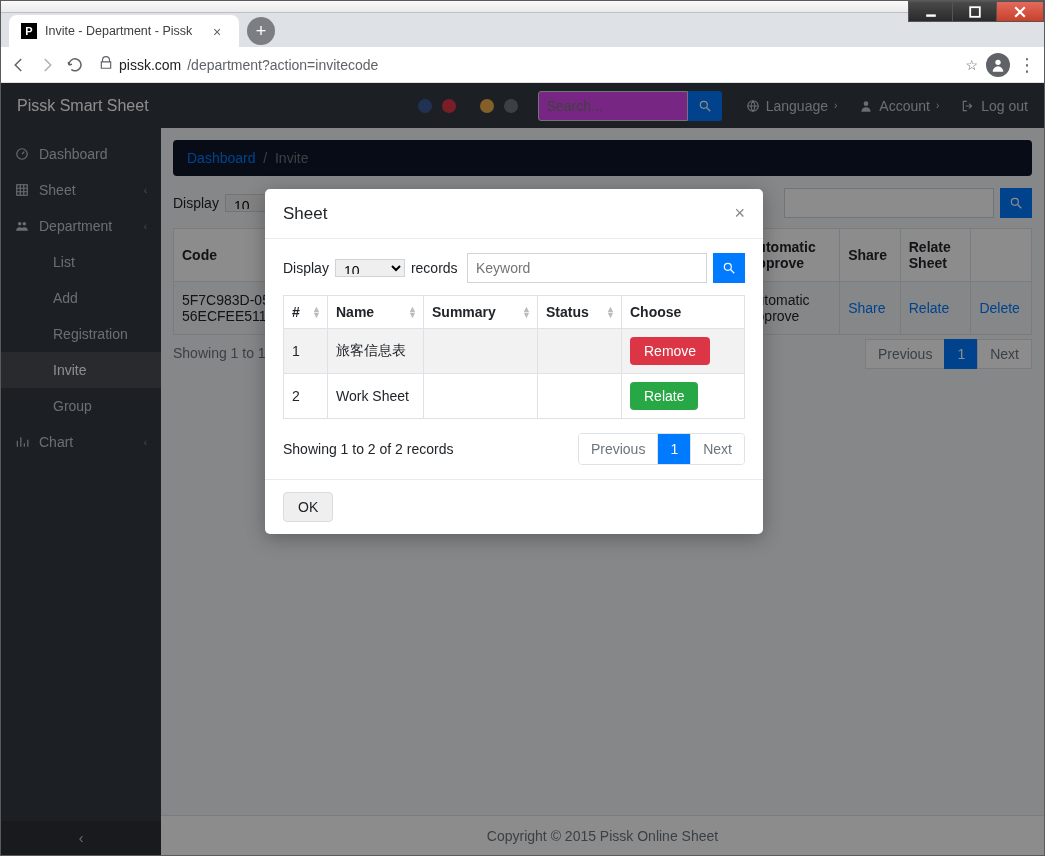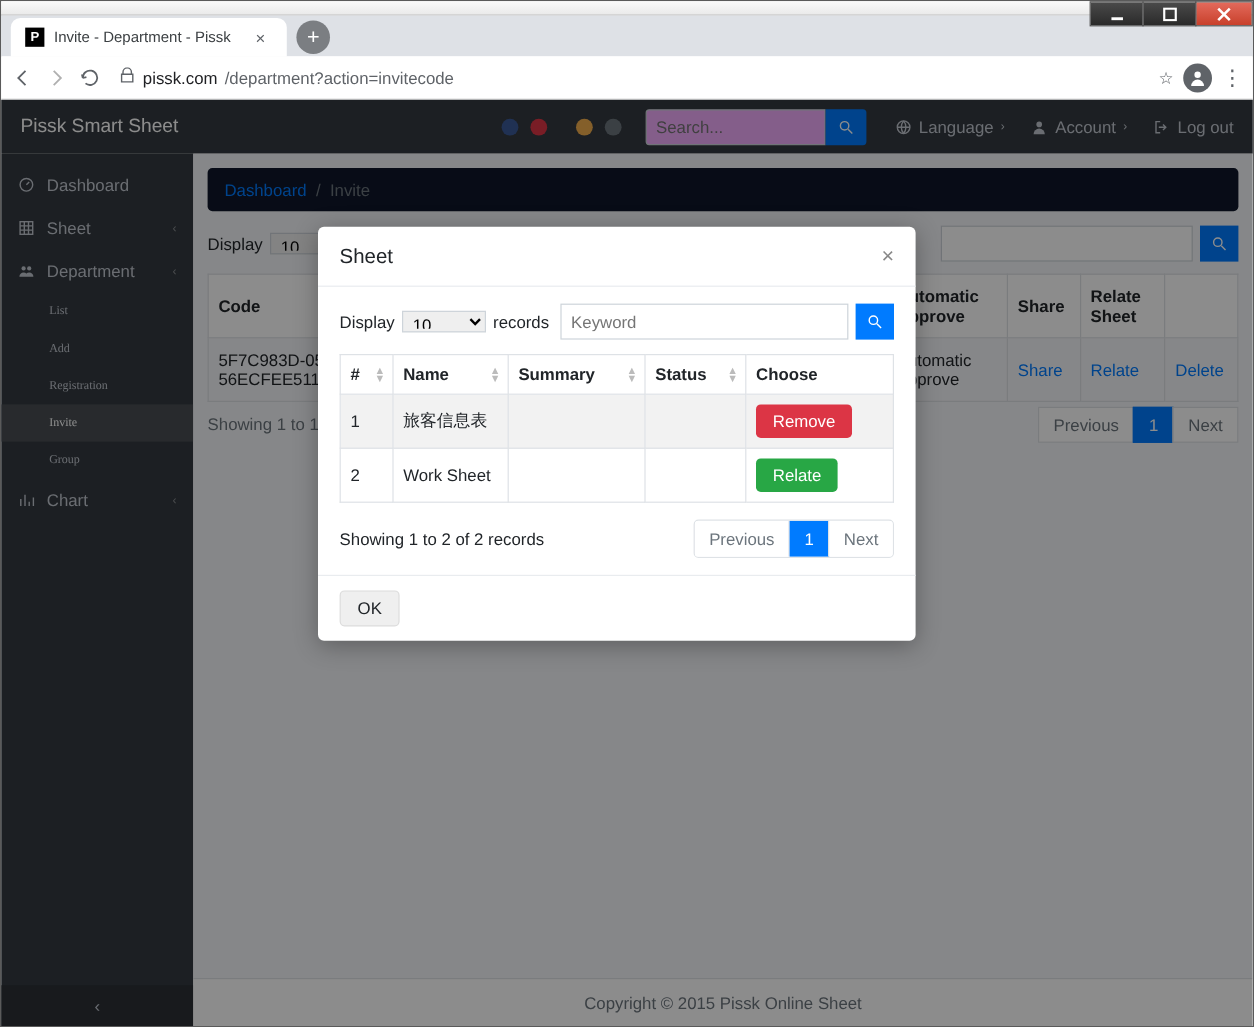--- a/index.html
+++ b/index.html
@@ -39,32 +39,32 @@
   
   .app { position: relative; width: 100%; height: calc(856px - 12px - 34px - 36px - 2px); overflow: hidden; }
 
   
   .topbar { height: 45px; background: #343a40; color: #fff; display: flex; align-items: center; padding: 0 16px; }
   .brand { font-size: 16px; font-weight: 400; color: #fff; }
   .topspacer { flex: 1; }
   .topcenter { display: flex; align-items: center; gap: 10px; margin-left: 240px; }
   .iconball { width: 14px; height: 14px; border-radius: 50%; display:inline-block; }
   .searchgroup { display: flex; margin-left: 20px; }
-  .searchinput { width: 150px; height: 30px; border: 1px solid #ced4da; background: #f0abfc; padding: 4px 8px; font-size: 14px; border-radius: 3px 0 0 3px; }
+  .searchinput { width: 150px; height: 30px; border: 1px solid #ced4da; background: #d946ef; padding: 4px 8px; font-size: 14px; border-radius: 3px 0 0 3px; }
   .searchbtn { width: 34px; height: 30px; background: #007bff; border: none; color: #fff; display:flex; align-items:center; justify-content:center; border-radius: 0 3px 3px 0; }
   .topnav { display: flex; align-items: center; gap: 22px; color: #c2c7d0; font-size: 14px; margin-left: 24px; }
   .topnav-item { display: flex; align-items: center; gap: 6px; }
   .caret { color:#c2c7d0; font-size:10px; }
 
   
   .sidebar { position: absolute; top: 45px; left: 0; width: 160px; bottom: 0; background: #343a40; color: #c2c7d0; }
   .snav { padding-top: 8px; }
   .sitem { display: flex; align-items: center; padding: 10px 14px; font-size: 14px; gap: 10px; cursor: pointer; }
   .sitem .exp { margin-left: auto; font-size: 10px; color: #8a8d91; }
-  .sitem.sub { padding-left: 40px; font-size: 10px; color: #c2c7d0; font-family: Liberation Serif, serif; }
+  .sitem.sub { padding-left: 52px; font-size: 14px; color: #c2c7d0; }
   .sitem.sub.active { background: #494e53; color: #fff; }
   .sidebar-collapse { position: absolute; bottom: 0; left: 0; right: 0; height: 34px; background: #2c3136; display:flex; align-items:center; justify-content:center; color:#c2c7d0; }
 
   
   .main { position: absolute; top: 45px; left: 160px; right: 0; bottom: 40px; background: #f4f6f9; padding: 12px; overflow: hidden; }
   .breadcrumb { background: #0f172a; border-radius: 4px; padding: 10px 14px; font-size: 14px; color: #6c757d; }
   .breadcrumb a { color: #007bff; text-decoration: none; }
 
   .panel-controls { margin-top: 12px; display: flex; align-items: center; gap: 6px; font-size: 14px; }
   .smallselect { height: 18px; border: 1px solid #ced4da; min-width: 56px; padding: 2px 4px; font-size: 14px; }

